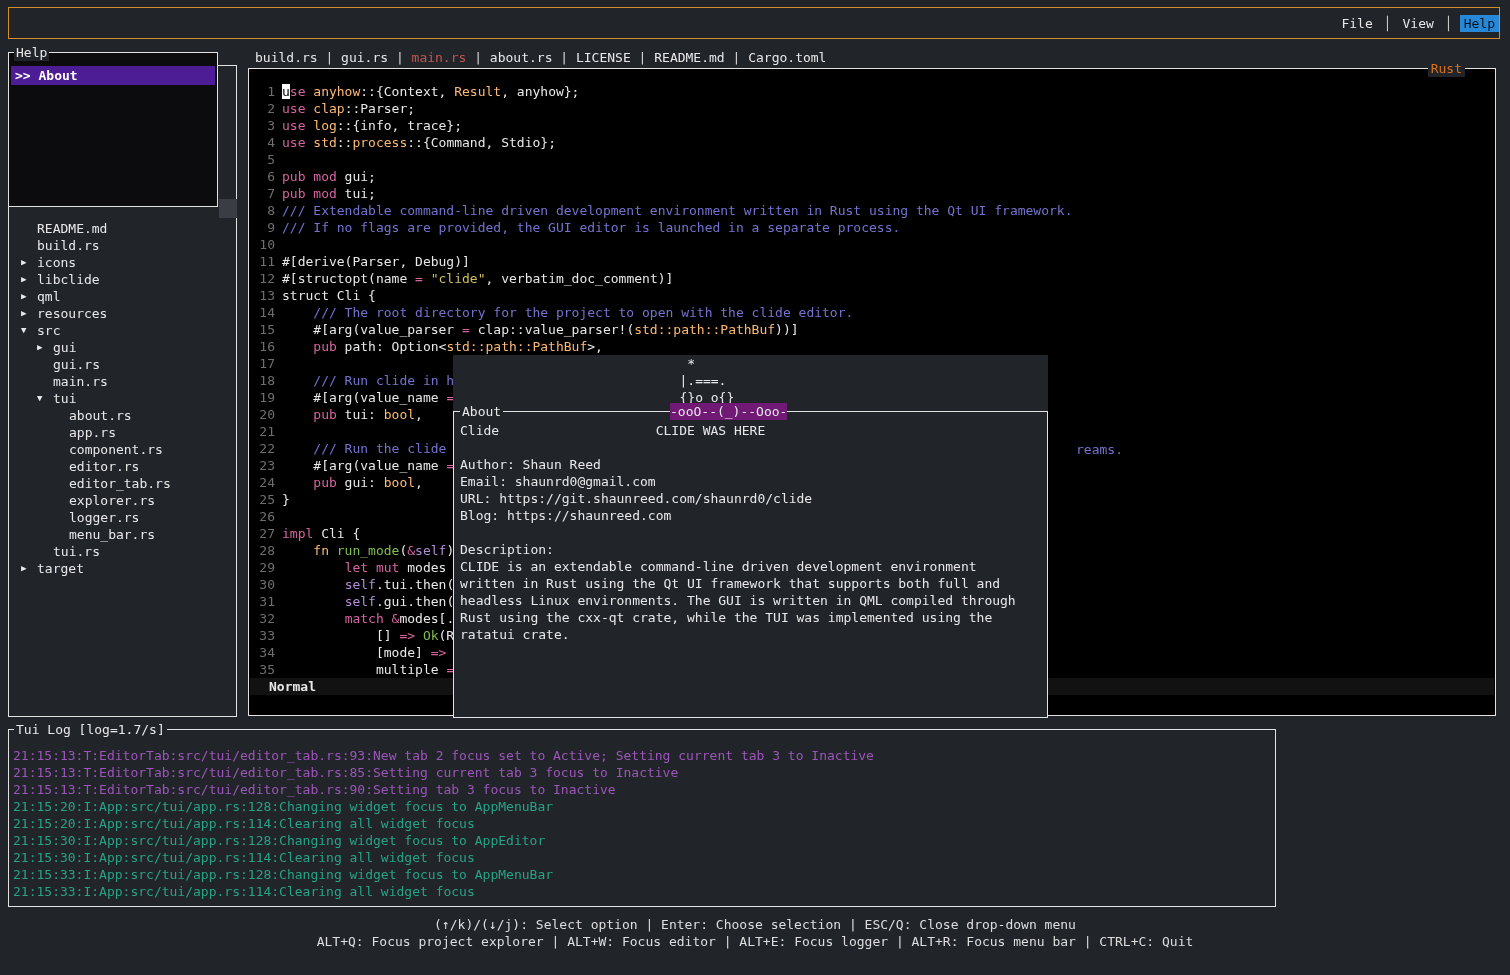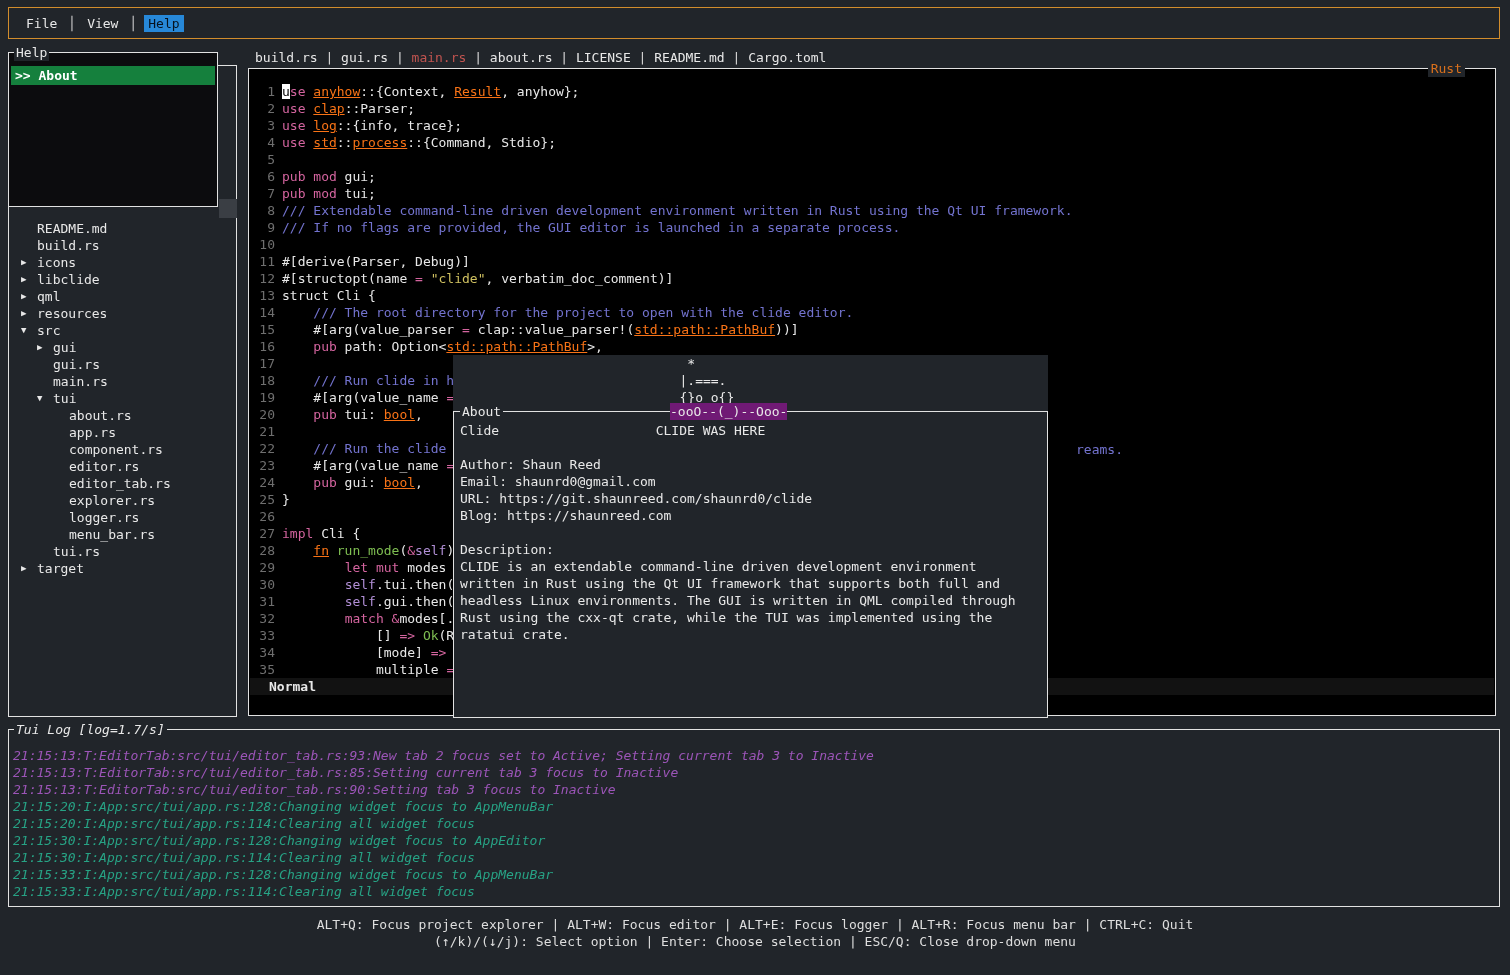--- a/index.html
+++ b/index.html
@@ -5,21 +5,21 @@
   * { margin:0; padding:0; box-sizing:border-box; }
   html,body { width:1510px; height:975px; }
   body {
     background:#21252a;
     font-family:"DejaVu Sans Mono", monospace;
     font-size:13px;
     color:#e8e8e8;
     position:relative;
     overflow:hidden;
   }
-  .abs { position:absolute; }
+  .abs { position:absolute;justify-content:flex-end; }
 
   
   .menu-bar { left:8px; top:7px; width:1492px; height:32px;
     border:1px solid #d28d2c; display:flex; align-items:center; padding-left:13px; }
   .menu-item { padding:1px 4px; cursor:default; }
   .menu-item.active { background:#2788d8; color:#06121f; }
   .menu-sep { color:#cfcfcf; margin:0 7px; }
 
   
   .tabs { left:255px; top:49px; height:17px; line-height:17px; white-space:pre; }
@@ -34,34 +34,34 @@
   .tree-arrow { display:inline-block; width:16px; font-size:9px; flex:none; }
   .scroll-thumb { left:219px; top:199px; width:18px; height:19px; background:#3a3e44; z-index:6; }
 
   
   .help-panel { left:8px; top:52px; width:210px; height:155px; background:#0c0c0e;
     border:1px solid #e2e2e2; z-index:5; padding-top:13px; }
   .panel-title { position:absolute; top:-9px; left:5px; background:#21252a;
     padding:0 2px; line-height:17px; }
   .help-item { height:19px; line-height:19px; margin:0 2px; padding-left:4px;
     font-weight:bold; white-space:pre; }
-  .help-item.selected { background:#15803d; color:#fff; }
+  .help-item.selected { background:#4c1d95; color:#fff; }
 
   
   .editor { left:248px; top:68px; width:1248px; height:648px; background:#000;
     border:1px solid #e2e2e2; }
   .lang-badge { position:absolute; top:-9px; right:30px; background:#21252a;
     color:#d9701c; padding:0 3px; line-height:17px; }
   .code { padding:14px 0 0 4px; }
   .code-line { display:flex; height:17px; line-height:17px; }
   .num { width:22px; text-align:right; color:#6f6f6f; margin-right:7px; flex:none; }
   .code-text { font-family:inherit; font-size:inherit; line-height:17px; white-space:pre; }
   .s-pl  { color:#e8e8e8; }
   .s-kw  { color:#d4649f; }
-  .s-cy  { color:#f97316;text-decoration:underline; }
+  .s-cy  { color:#fdba74; }
   .s-fn  { color:#7fbf52; }
   .s-str { color:#cfc060; }
   .s-doc { color:#7373cf; }
   .s-slf { color:#b18fd6; }
   .s-cur { background:#ffffff; color:#000; }
   .overflow-frag { position:absolute; left:804px; top:372px; line-height:17px;margin-left:23px; }
   .mode-strip { position:absolute; left:1px; right:1px; top:609px; height:17px;
     background:#121212; line-height:17px; padding-left:19px; font-weight:bold; }
 
   
@@ -70,22 +70,22 @@
     font-size:inherit; white-space:pre; }
   .popup-box { position:absolute; left:0; top:56px; right:0; bottom:0;
     border:1px solid #e2e2e2; }
   .popup-box .panel-title { left:6px; }
   .border-text { position:absolute; top:-9px; left:216px; background:#701a75;
     line-height:17px; }
   .popup-content { padding:10px 0 0 6px; line-height:17px; font-family:inherit;
     font-size:inherit; white-space:pre; }
 
   
-  .log-panel { left:8px; top:729px; width:1492px; height:178px;
-    border:1px solid #e2e2e2; padding:17px 0 0 4px;font-style:italic; }
+  .log-panel { left:8px; top:729px; width:1268px; height:178px;
+    border:1px solid #e2e2e2; padding:17px 0 0 4px; }
   .log-row { height:17px; line-height:17px; white-space:pre; }
   .log-row.trace { color:#9c55b8; }
   .log-row.info  { color:#27a385; }
 
   
   .shortcut-bar { left:0; top:916px; width:100%; text-align:center;
     line-height:17px; color:#dedede; }
 </style>
 </head>
 <body>
@@ -318,15 +318,15 @@
       <div class="log-row info">21:15:20:I:App:src/tui/app.rs:128:Changing widget focus to AppMenuBar</div>
       <div class="log-row info">21:15:20:I:App:src/tui/app.rs:114:Clearing all widget focus</div>
       <div class="log-row info">21:15:30:I:App:src/tui/app.rs:128:Changing widget focus to AppEditor</div>
       <div class="log-row info">21:15:30:I:App:src/tui/app.rs:114:Clearing all widget focus</div>
       <div class="log-row info">21:15:33:I:App:src/tui/app.rs:128:Changing widget focus to AppMenuBar</div>
       <div class="log-row info">21:15:33:I:App:src/tui/app.rs:114:Clearing all widget focus</div>
     </div>
 </div>
 
 <div class="shortcut-bar abs">
+  <div>(↑/k)/(↓/j): Select option | Enter: Choose selection | ESC/Q: Close drop-down menu</div>
   <div>ALT+Q: Focus project explorer | ALT+W: Focus editor | ALT+E: Focus logger | ALT+R: Focus menu bar | CTRL+C: Quit</div>
-  <div>(↑/k)/(↓/j): Select option | Enter: Choose selection | ESC/Q: Close drop-down menu</div>
 </div>
 
 </body></html>

